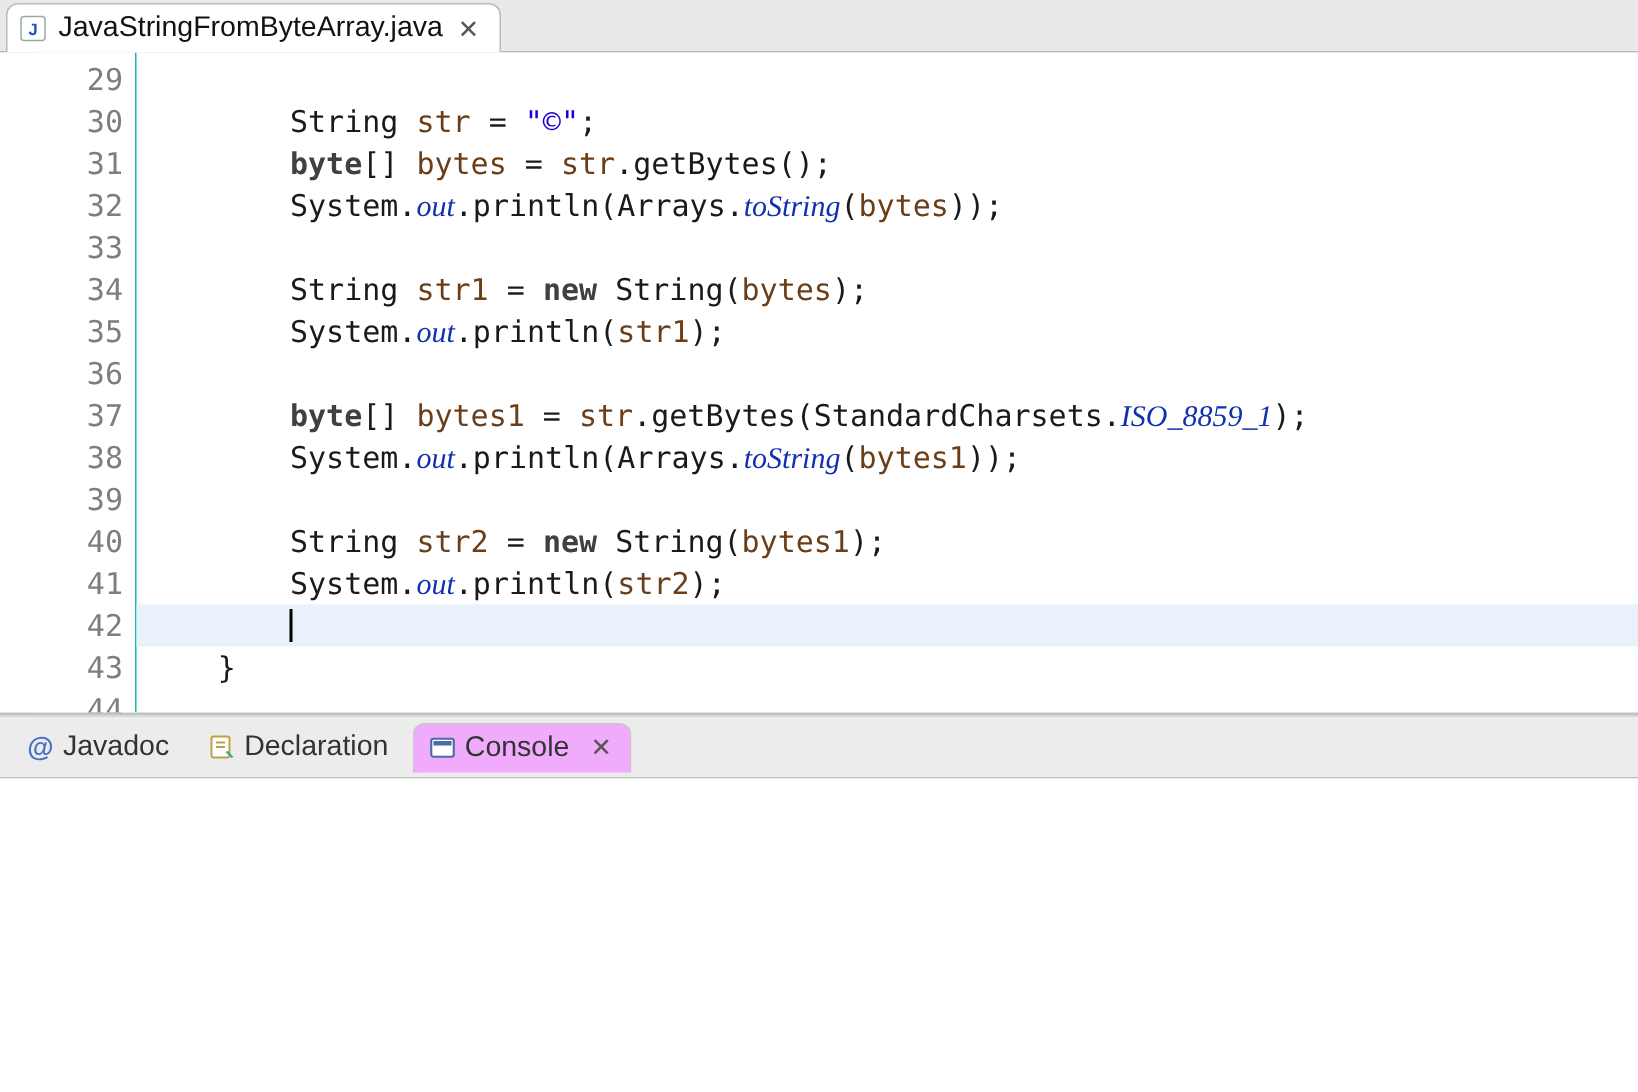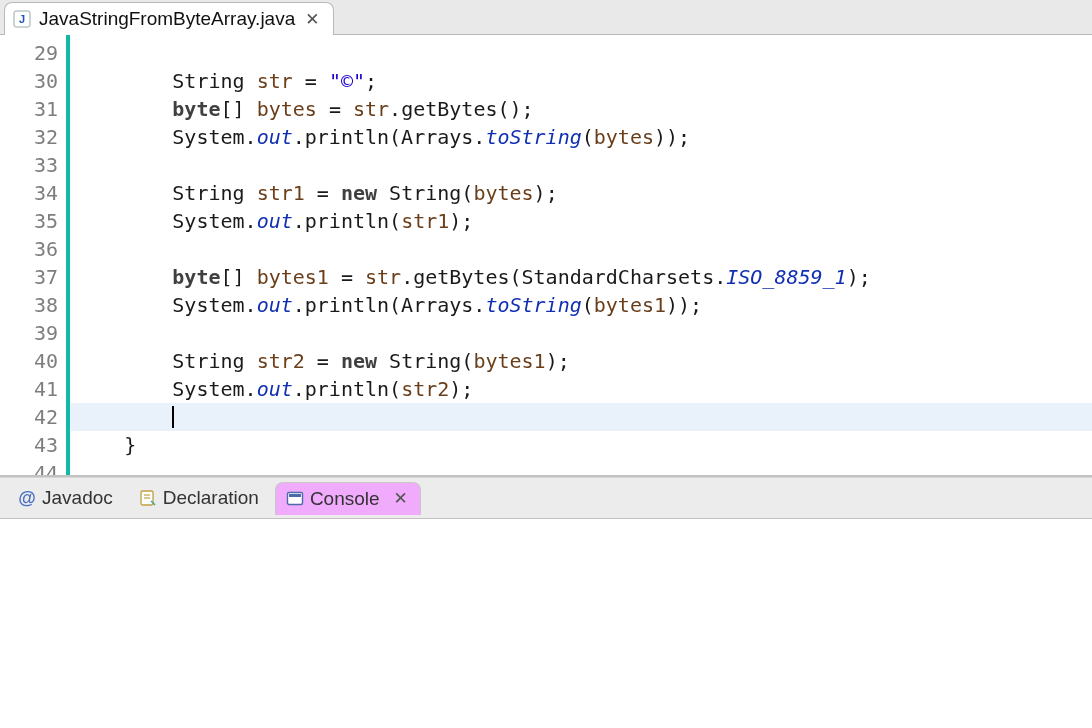--- a/index.html
+++ b/index.html
@@ -54,30 +54,31 @@
   .editor-area {
     background: #ffffff;
     position: relative;
     display: flex;
     height: 440px;     
     overflow: hidden;
     border-bottom: 2px solid #c2c2c2;
   }
   .gutter {
     background: #ffffff;
-    border-right: 4px solid #14b8a6;
+    border-right: 1px solid #14b8a6;
     padding: 4px 8px 4px 18px;
     font-family: Monaco, Menlo, Consolas, monospace;
     font-size: 20px;
     line-height: 28px;
     color: #7e7e7e;
     text-align: right;
     user-select: none;
     min-width: 40px;
     box-shadow: 2px 0 4px -2px rgba(0,0,0,0.08);
+    margin-left: 24px;
   }
   .code {
     padding: 4px 0 0 0;
     font-family: Monaco, Menlo, Consolas, monospace;
     font-size: 20px;
     line-height: 28px;
     white-space: pre;
     flex: 1;
     color: #1a1a1a;
   }
@@ -88,21 +89,21 @@
     position: absolute;
     width: 2px;
     height: 22px;
     background: #000;
     margin-top: 3px;
   }
   
   .kw   { color: #404040; font-weight: bold; }    
   .str  { color: #1c00cf; }                        
   .var  { color: #6b3e1a; margin-top: 20px; }                        
-  .fld  { color: #102fb1; font-style: italic; }
+  .fld  { color: #102fb1; font-style: italic; font-family: Liberation Serif, serif; }
   
   .views-tab-strip {
     display: flex;
     align-items: center;
     background: #ececec;
     border-top: 1px solid #d6d6d6;
     border-bottom: 1px solid #c0c0c0;
     padding: 0 8px;
     height: 40px;
     gap: 6px;

